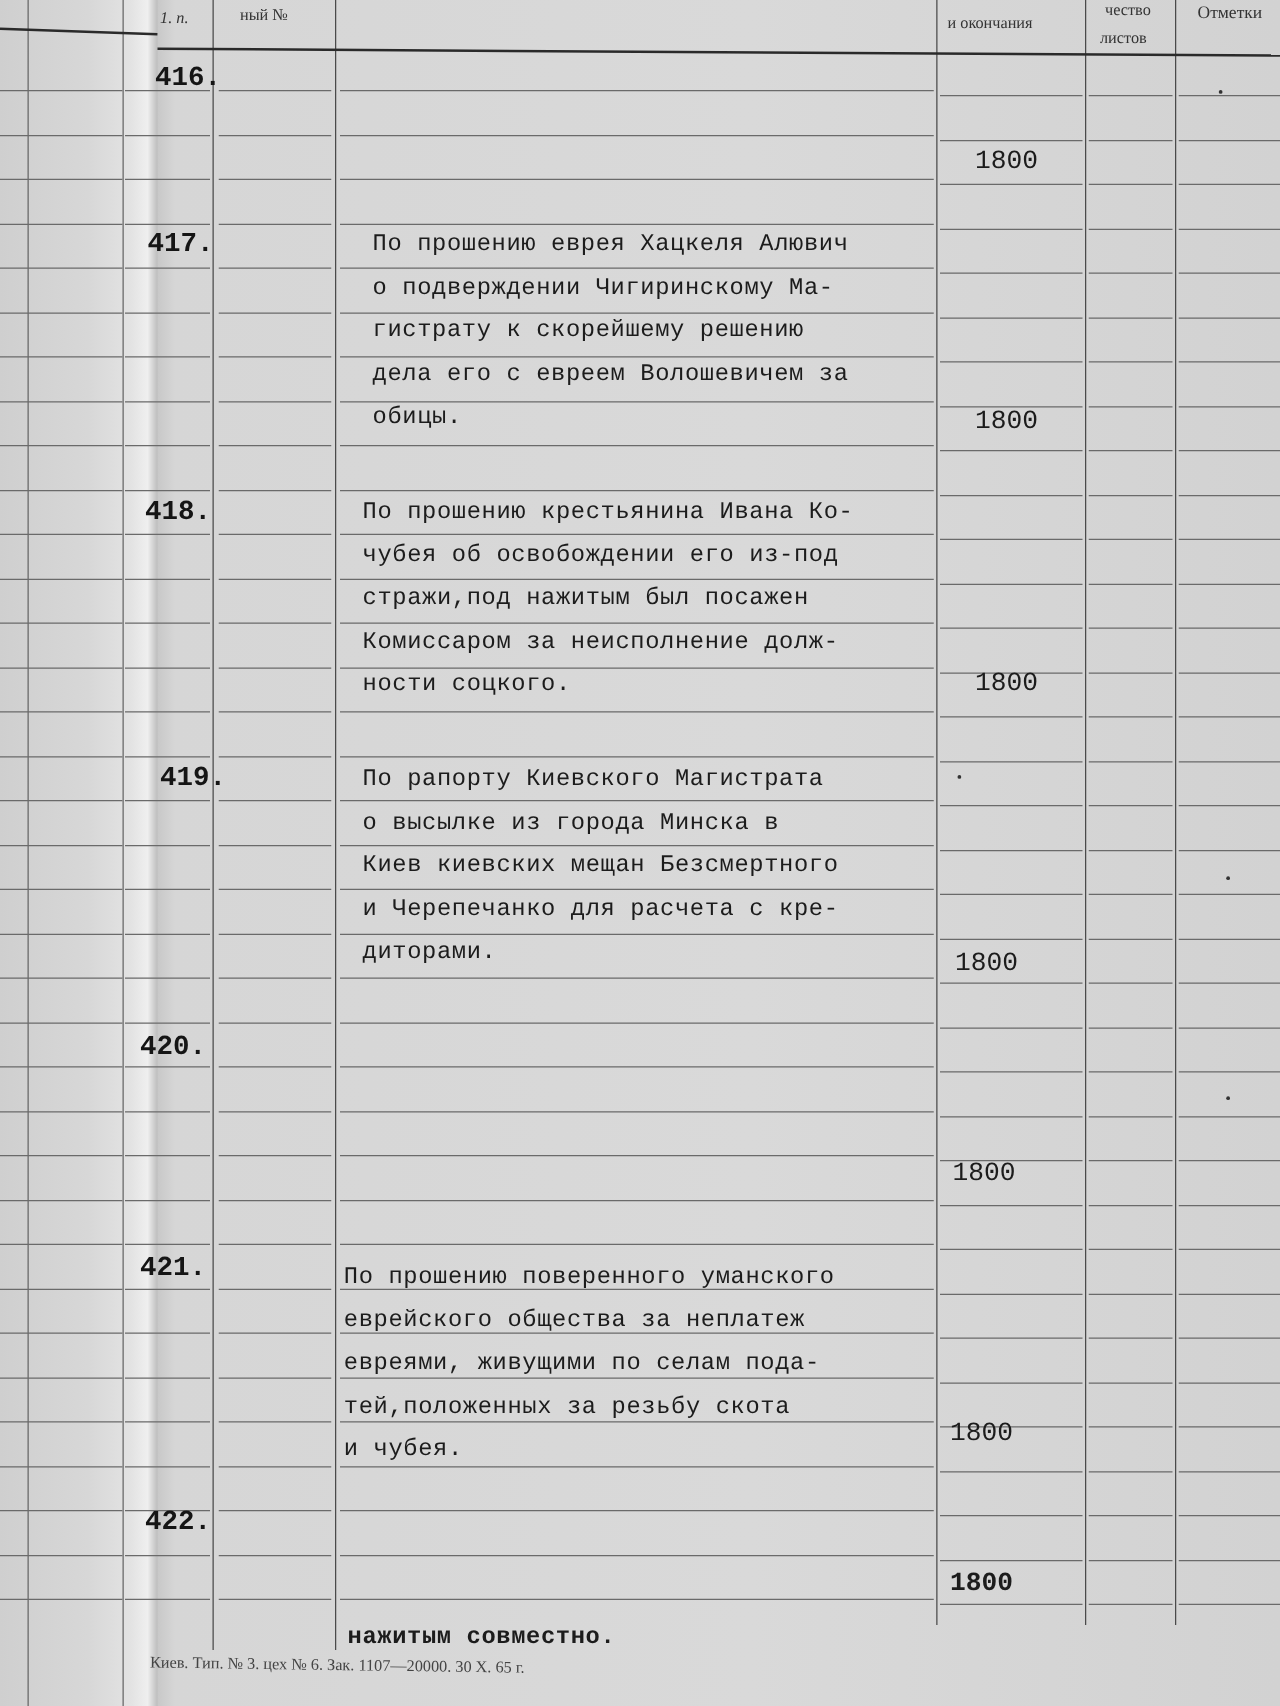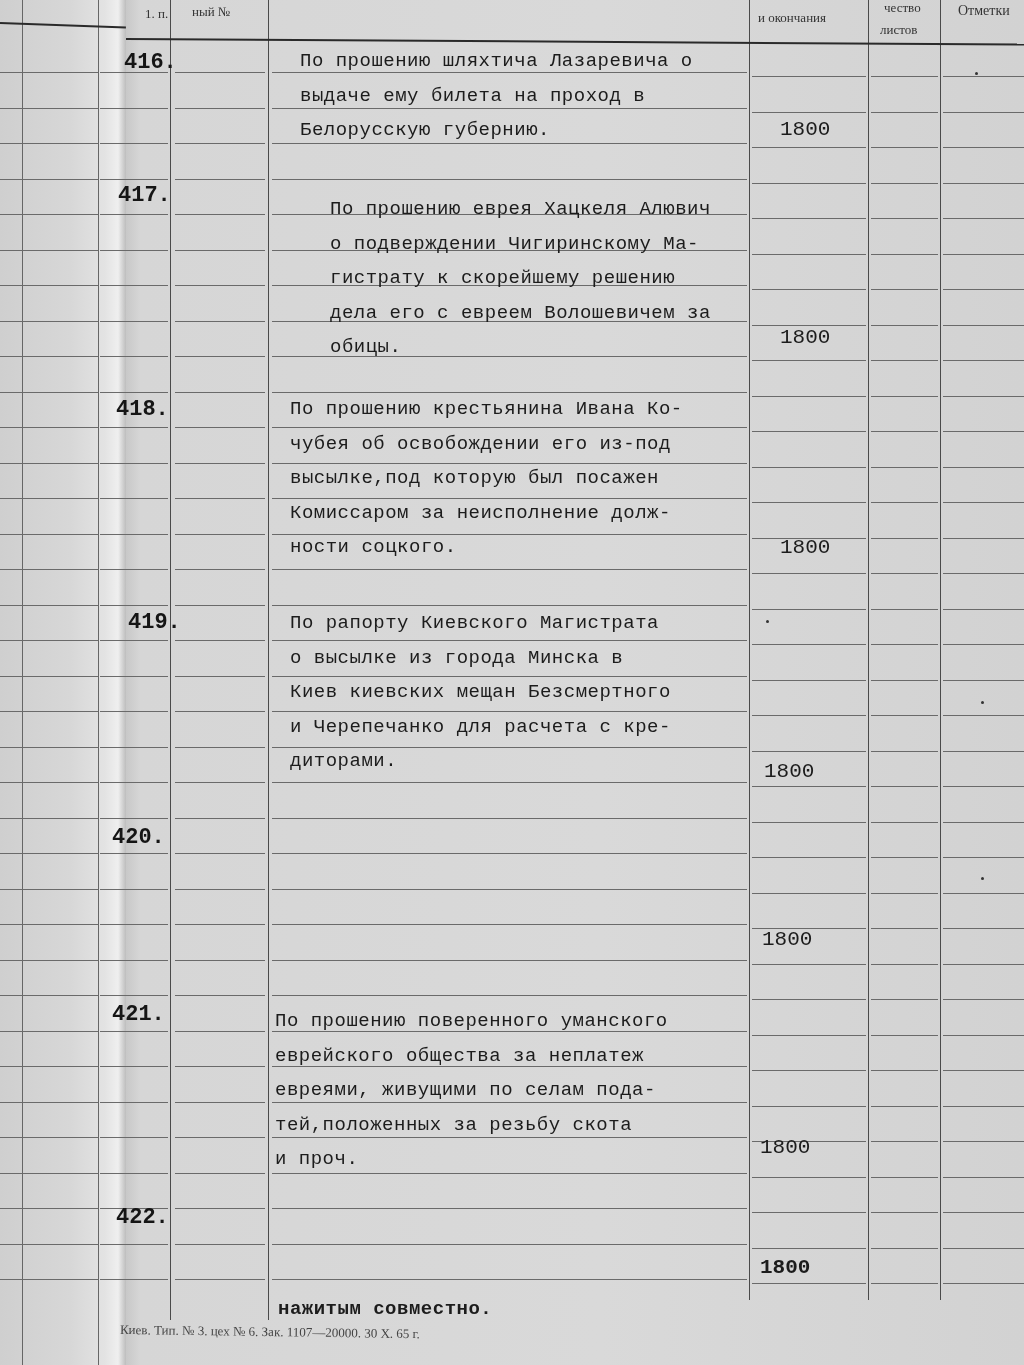--- a/index.html
+++ b/index.html
@@ -56,21 +56,21 @@
   <div class="vline" style="left:98px;height:1365px;background:#666;"></div>
   <div class="vline" style="left:170px;height:1320px;"></div>
   <div class="vline" style="left:268px;height:1320px;"></div>
   <div class="vline" style="left:749px;height:1300px;"></div>
   <div class="vline" style="left:868px;height:1300px;"></div>
   <div class="vline" style="left:940px;height:1300px;"></div>
 
   <div class="under-header-rule"></div>
   <div class="header-rule"></div>
 
-  <div class="hdr" style="left:145px;top:6px;">1. п.</div>
+  <div class="hdr" style="left:128px;top:6px;font-style:italic;">1. п.</div>
   <div class="hdr" style="left:192px;top:4px;">ный №</div>
   <div class="hdr" style="left:758px;top:10px;">и окончания</div>
   <div class="hdr" style="left:884px;top:0px;">чество</div>
   <div class="hdr" style="left:880px;top:22px;">листов</div>
   <div class="hdr" style="left:958px;top:3px;font-size:14px;">Отметки</div>
 
   <div id="rules">
       <div class="hline" style="left: 0px; top: 72px; width: 98px;"></div>
       <div class="hline" style="left: 100px; top: 72px; width: 68px;"></div>
       <div class="hline" style="left: 175px; top: 72px; width: 90px;"></div>
@@ -312,58 +312,55 @@
       <div class="hline" style="left: 0px; top: 1279px; width: 98px;"></div>
       <div class="hline" style="left: 100px; top: 1279px; width: 68px;"></div>
       <div class="hline" style="left: 175px; top: 1279px; width: 90px;"></div>
       <div class="hline" style="left: 272px; top: 1279px; width: 475px;"></div>
       <div class="hline" style="left: 752px; top: 1283px; width: 114px;"></div>
       <div class="hline" style="left: 871px; top: 1283px; width: 67px;"></div>
       <div class="hline" style="left: 943px; top: 1283px; width: 81px;"></div>
     </div>
 
   <div class="num" style="left:124px;top:50px;">416.</div>
-  <div class="entry" style="left:300px;top:44px;"><span>По прошению шляхтича Лазаревича о</span>
-<span>выдаче ему билета на проход в</span>
-<span>Белорусскую губернию.</span></div>
   <div class="year" style="left:780px;top:118px;">1800</div>
 
   <div class="num" style="left:118px;top:183px;">417.</div>
-  <div class="entry" style="left:298px;top:192px;margin-left:32px;"><span>По прошению еврея Хацкеля Алювич</span>
+  <div class="entry" style="left:298px;top:178px;"><span>По прошению еврея Хацкеля Алювич</span>
 <span>о подверждении Чигиринскому Ма-</span>
 <span>гистрату к скорейшему решению</span>
 <span>дела его с евреем Волошевичем за</span>
 <span>обицы.</span></div>
   <div class="year" style="left:780px;top:326px;">1800</div>
 
   <div class="num" style="left:116px;top:397px;">418.</div>
   <div class="entry" style="left:290px;top:392px;"><span>По прошению крестьянина Ивана Ко-</span>
 <span>чубея об освобождении его из-под</span>
-<span>высылке,под которую был посажен</span>
+<span>стражи,под нажитым был посажен</span>
 <span>Комиссаром за неисполнение долж-</span>
 <span>ности соцкого.</span></div>
   <div class="year" style="left:780px;top:536px;">1800</div>
 
   <div class="num" style="left:128px;top:610px;">419.</div>
   <div class="entry" style="left:290px;top:606px;"><span>По рапорту Киевского Магистрата</span>
 <span>о высылке из города Минска в</span>
 <span>Киев киевских мещан Безсмертного</span>
 <span>и Черепечанко для расчета с кре-</span>
 <span>диторами.</span></div>
   <div class="year" style="left:764px;top:760px;">1800</div>
 
   <div class="num" style="left:112px;top:825px;">420.</div>
   <div class="year" style="left:762px;top:928px;">1800</div>
 
   <div class="num" style="left:112px;top:1002px;">421.</div>
   <div class="entry" style="left:275px;top:1004px;"><span>По прошению поверенного уманского</span>
 <span>еврейского общества за неплатеж</span>
 <span>евреями, живущими по селам пода-</span>
 <span>тей,положенных за резьбу скота</span>
-<span>и проч.</span></div>
+<span>и чубея.</span></div>
   <div class="year" style="left:760px;top:1136px;">1800</div>
 
   <div class="num" style="left:116px;top:1205px;">422.</div>
   <div class="entry" style="left:278px;top:1298px;font-weight:bold;line-height:22px;">нажитым совместно.</div>
   <div class="year" style="left:760px;top:1256px;font-weight:bold;">1800</div>
 
   <div class="dot" style="left:975px;top:72px;"></div>
   <div class="dot" style="left:981px;top:701px;"></div>
   <div class="dot" style="left:981px;top:877px;"></div>
   <div class="dot" style="left:766px;top:620px;"></div>

